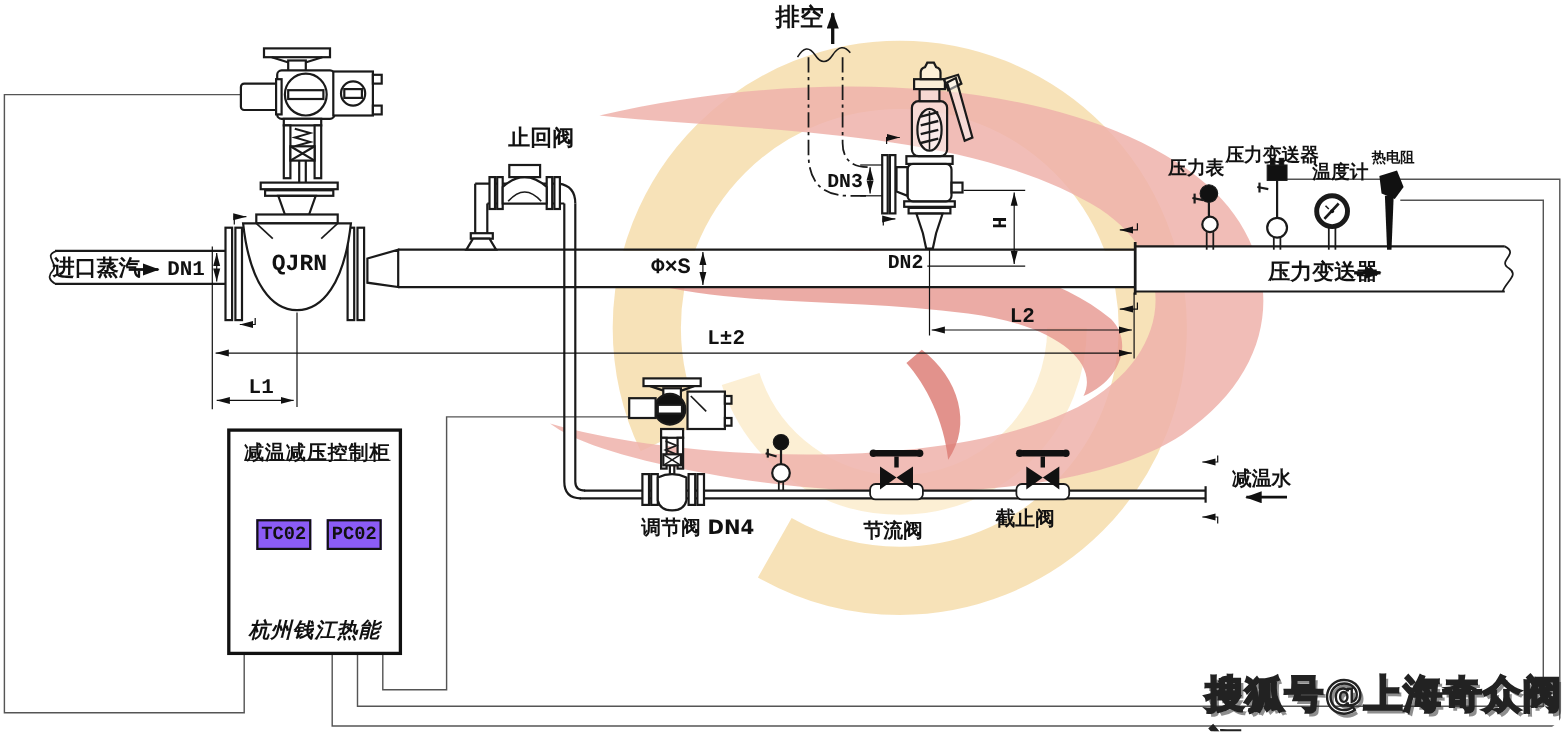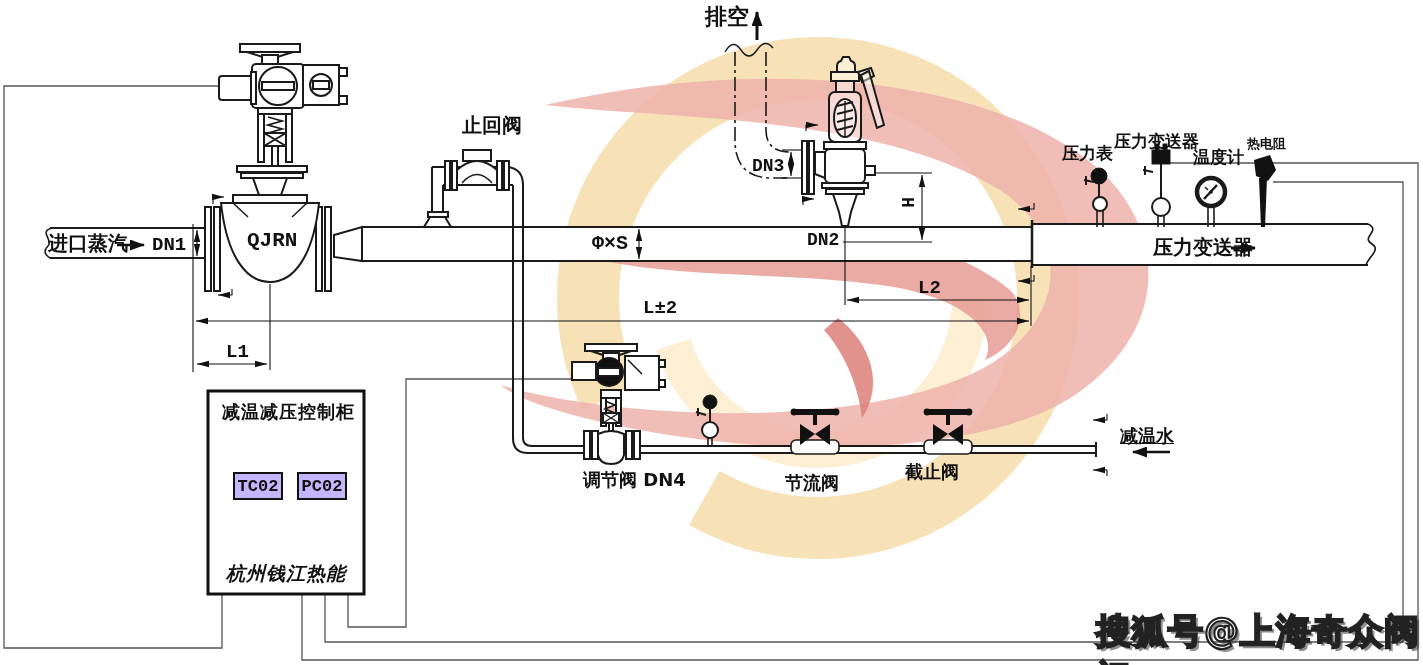--- a/index.html
+++ b/index.html
@@ -1,23 +1,23 @@
 <!DOCTYPE html>
 <html><head>
 <meta charset="utf-8">
 <style>
   html,body{margin:0;padding:0;background:#fff;}
   #stage{position:relative;width:1423px;height:665px;background:#fff;overflow:hidden;
-         font-family:"DejaVu Sans","Liberation Sans",sans-serif;color:#111;}
+         font-family:"DejaVu Sans","Liberation Sans",sans-serif;color:#111;border-radius:26px;}
   #art{position:absolute;left:0;top:0;}
   .lbl{position:absolute;white-space:nowrap;color:#111;line-height:1;}
   .cn{font-family:"DejaVu Sans","Liberation Sans",sans-serif;font-weight:bold;}
   .cad{font-family:"Liberation Mono","DejaVu Sans Mono",monospace;font-weight:bold;}
   .kbox{position:absolute;border:2px solid #111;display:flex;align-items:center;justify-content:center;
-        font-family:"Liberation Mono","DejaVu Sans Mono",monospace;font-weight:bold;font-size:17px;background:#c4b5fd;}
+        font-family:"Liberation Mono","DejaVu Sans Mono",monospace;font-weight:bold;font-size:17px;background:#8b5cf6;}
   .wm-text{position:absolute;font-family:"DejaVu Sans","Liberation Sans",sans-serif;font-weight:bold;
         font-size:35px;color:#fff;-webkit-text-stroke:2.2px #222;letter-spacing:1px;
         text-shadow:3px 3px 0 rgba(50,50,50,.55);}
   .rot90{transform:rotate(90deg);transform-origin:left top;}
 </style>
 </head>
 <body>
 
 <div id="stage">
 
@@ -324,25 +324,25 @@
 <div class="lbl cad" style="left:807px;top:231px;font-size:18px;">DN2</div>
 <div class="lbl cad rot90" style="left:916px;top:197px;font-size:18px;">H</div>
 <div class="lbl cad" style="left:918px;top:279px;font-size:19px;">L2</div>
 <div class="lbl cad" style="left:643px;top:299px;font-size:19px;">L±2</div>
 <div class="lbl cad" style="left:226px;top:343px;font-size:19px;">L1</div>
 <div class="lbl cn" style="left:1062px;top:145px;font-size:17px;">压力表</div>
 <div class="lbl cn" style="left:1114px;top:133px;font-size:17px;">压力变送器</div>
 <div class="lbl cn" style="left:1193px;top:149px;font-size:17px;">温度计</div>
 <div class="lbl cn" style="left:1247px;top:137px;font-size:13px;">热电阻</div>
 <div class="lbl cn" style="left:1153px;top:237px;font-size:20px;">压力变送器</div>
-<div class="lbl cn" style="left:1120px;top:427px;font-size:18px;text-decoration:underline;">减温水</div>
+<div class="lbl cn" style="left:1120px;top:427px;font-size:18px;">减温水</div>
 <div class="lbl cn" style="left:573px;top:471px;font-size:18px;margin-left:10px;">调节阀 DN4</div>
 <div class="lbl cn" style="left:785px;top:474px;font-size:18px;">节流阀</div>
 <div class="lbl cn" style="left:905px;top:463px;font-size:18px;">截止阀</div>
-<div class="lbl cn" style="left:222px;top:403px;font-size:18px;letter-spacing:1px;">减温减压控制柜</div>
+<div class="lbl cn" style="left:222px;top:403px;font-size:18px;letter-spacing:1px;text-decoration:underline;">减温减压控制柜</div>
 <div class="kbox" style="left:233px;top:472px;width:46px;height:24px;">
       <span>TC02</span>
     </div>
 <div class="kbox" style="left:297px;top:472px;width:46px;height:24px;">
       <span>PC02</span>
     </div>
 <div class="lbl cn" style="left:226px;top:564px;font-size:19px;letter-spacing:1px;font-style:italic;">杭州钱江热能</div>
 <div class="wm-text" style="left:1096px;top:608px;">搜狐号@上海奇众阀门</div>
 
 </div>

